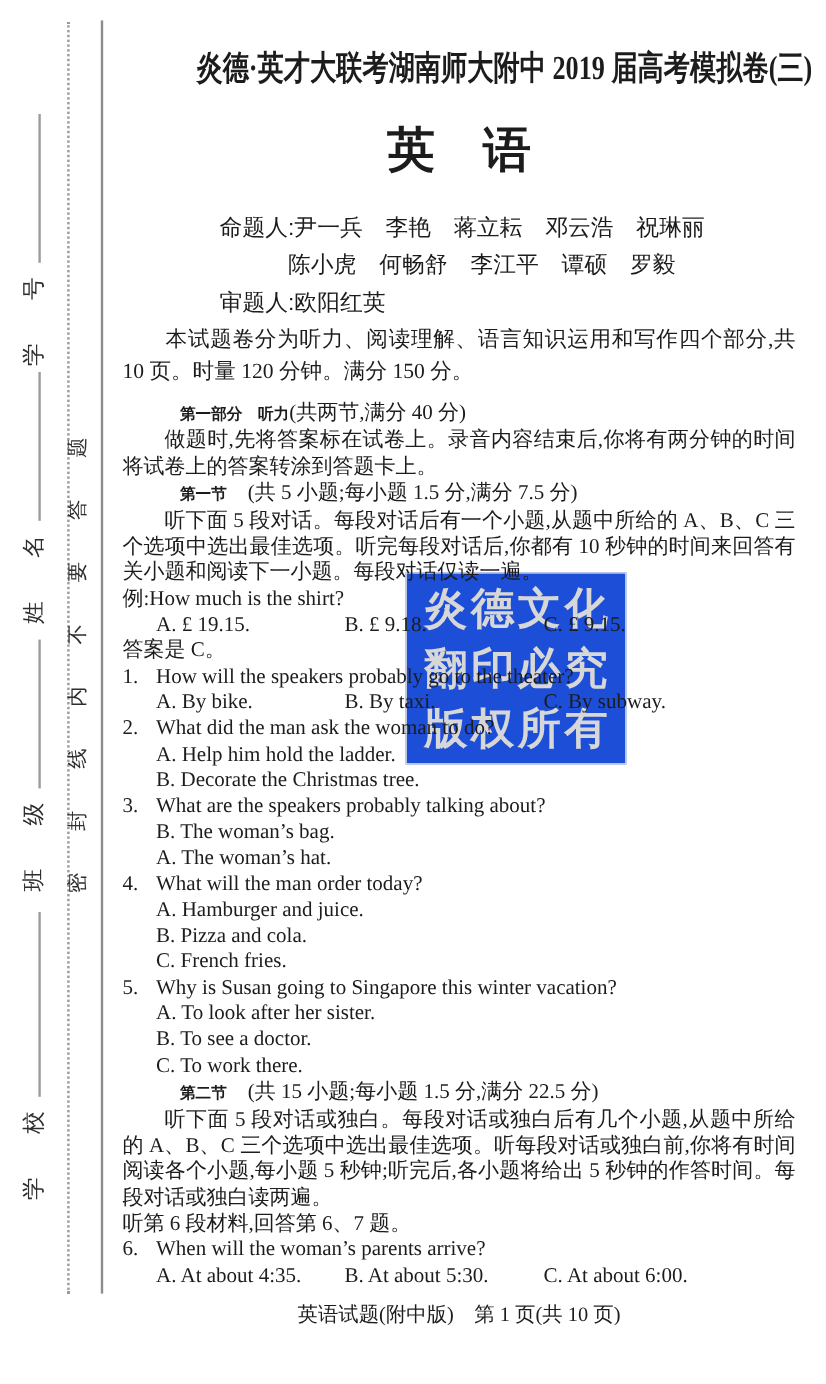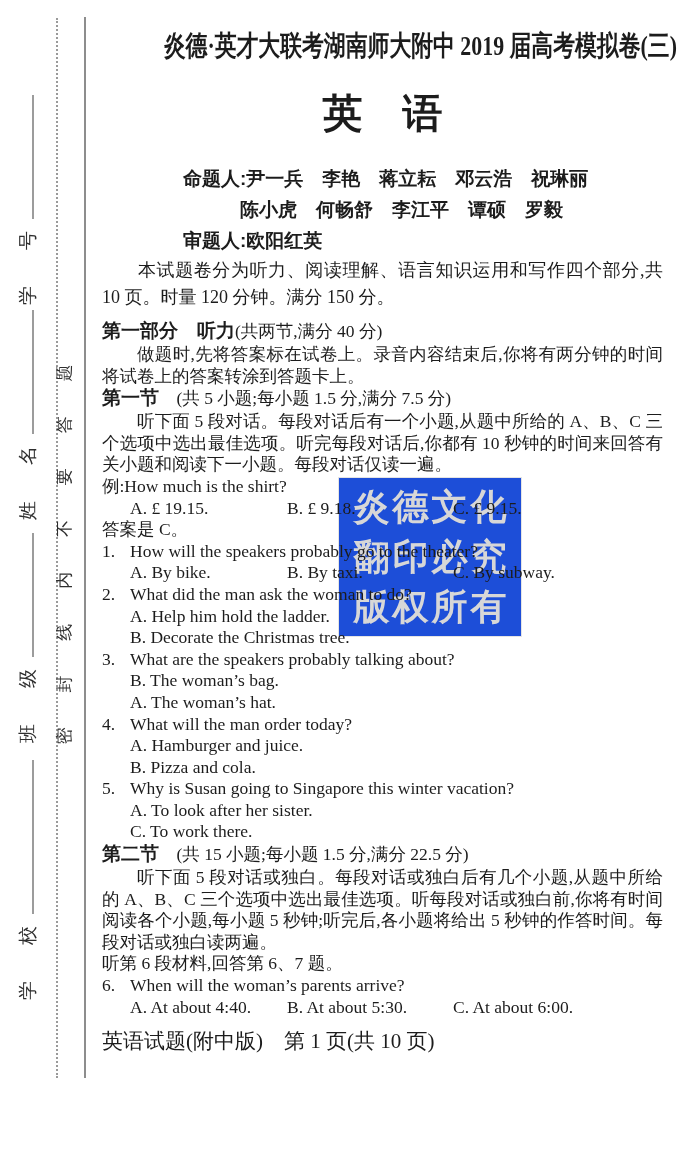--- a/index.html
+++ b/index.html
@@ -41,57 +41,57 @@
   
   .watermark{
     position:absolute;left:338px;top:477px;width:182px;height:158px;
     background:#1d4ed8;border:1px solid #e4e4e4;
     display:flex;flex-direction:column;justify-content:center;align-items:center;
     font-family:"Liberation Sans","DejaVu Sans",sans-serif;
     font-weight:bold;font-size:36px;line-height:50px;color:#d7d7d7;
     letter-spacing:3px;text-indent:3px;
   }
   
-  .main{position:absolute;left:102px;top:0;width:561px;}
+  .main{position:absolute;left:102px;top:12px;width:561px;}
   .exam-title{
     margin-top:25px;height:42px;line-height:42px;text-align:center;
     font-size:28px;font-weight:bold;white-space:nowrap;
     transform:scaleX(0.78);transform-origin:50% 50%;
   }
   .subject-title{
     margin-top:20px;height:52px;line-height:52px;text-align:center;
     font-family:"Liberation Sans","DejaVu Sans",sans-serif;
     font-size:40px;font-weight:bold;letter-spacing:1em;text-indent:1em;
   }
   .setters{
     margin-top:24px;margin-left:81px;
     font-family:"Liberation Sans","DejaVu Sans",sans-serif;
-    font-weight:bold;font-size:19px;line-height:31px;
+    font-weight:normal;font-size:19px;line-height:31px;
   }
   .setters .row2{margin-left:57px;}
   .intro-para{
     margin-top:1px;font-size:18px;line-height:27px;
     text-indent:2em;text-align:justify;
   }
   .bodytext{font-size:17.5px;line-height:21.6px;margin-top:9px;}
   .h{line-height:23px;}
-  .hb{font-weight:bold;font-family:Liberation Mono, monospace;font-size:19px;}
+  .hb{font-weight:bold;font-family:Liberation Serif, serif;font-size:13px;margin-left:48px;}
   .hm{font-size:17.5px;}
   .para{text-indent:2em;text-align:justify;}
   .flush{text-indent:0;}
   .q{display:flex;}
   .qnum{width:28px;flex:none;}
   .qbody{flex:1;}
   .orow{display:flex;padding-left:28px;justify-content:center;}
   .orow .o1{width:157px;flex:none;}
   .orow .o2{width:166px;flex:none;}
   .orow .o3{flex:1;}
   .ostack{padding-left:28px;}
   .footer{
-    margin-top:12px;text-align:left;font-size:21px;line-height:22px;
+    margin-top:12px;text-align:center;font-size:17px;line-height:22px;
   }
 </style>
 </head>
 <body>
 
 <div class="seal-dotted-line"></div>
 <div class="page-border-line"></div>
 
 <div class="side-field f-number">
   <span class="fld-label">学　号</span>
@@ -178,43 +178,45 @@
       <div>A. The woman’s hat.</div>
     </div>
 
     <div class="q">
       <span class="qnum">4.</span>
       <span class="qbody">What will the man order today?</span>
     </div>
     <div class="ostack">
       <div>A. Hamburger and juice.</div>
       <div>B. Pizza and cola.</div>
+      <div>C. French fries.</div>
     </div>
 
     <div class="q">
       <span class="qnum">5.</span>
       <span class="qbody">Why is Susan going to Singapore this winter vacation?</span>
     </div>
     <div class="ostack">
       <div>A. To look after her sister.</div>
+      <div>B. To see a doctor.</div>
       <div>C. To work there.</div>
     </div>
 
     <div class="h">
       <span class="hb">第二节</span>　<span class="hm">(共 15 小题;每小题 1.5 分,满分 22.5 分)</span>
     </div>
     <div class="para">听下面 5 段对话或独白。每段对话或独白后有几个小题,从题中所给的 A、B、C 三个选项中选出最佳选项。听每段对话或独白前,你将有时间阅读各个小题,每小题 5 秒钟;听完后,各小题将给出 5 秒钟的作答时间。每段对话或独白读两遍。</div>
     <div class="flush">听第 6 段材料,回答第 6、7 题。</div>
 
     <div class="q">
       <span class="qnum">6.</span>
       <span class="qbody">When will the woman’s parents arrive?</span>
     </div>
     <div class="orow">
-      <span class="o1">A. At about 4:40.</span>
+      <span class="o1">A. At about 4:35.</span>
       <span class="o2">B. At about 5:30.</span>
       <span class="o3">C. At about 6:00.</span>
     </div>
 
   </div>
 
   <div class="footer">英语试题(附中版)　第 1 页(共 10 页)</div>
 
 </div>
 

